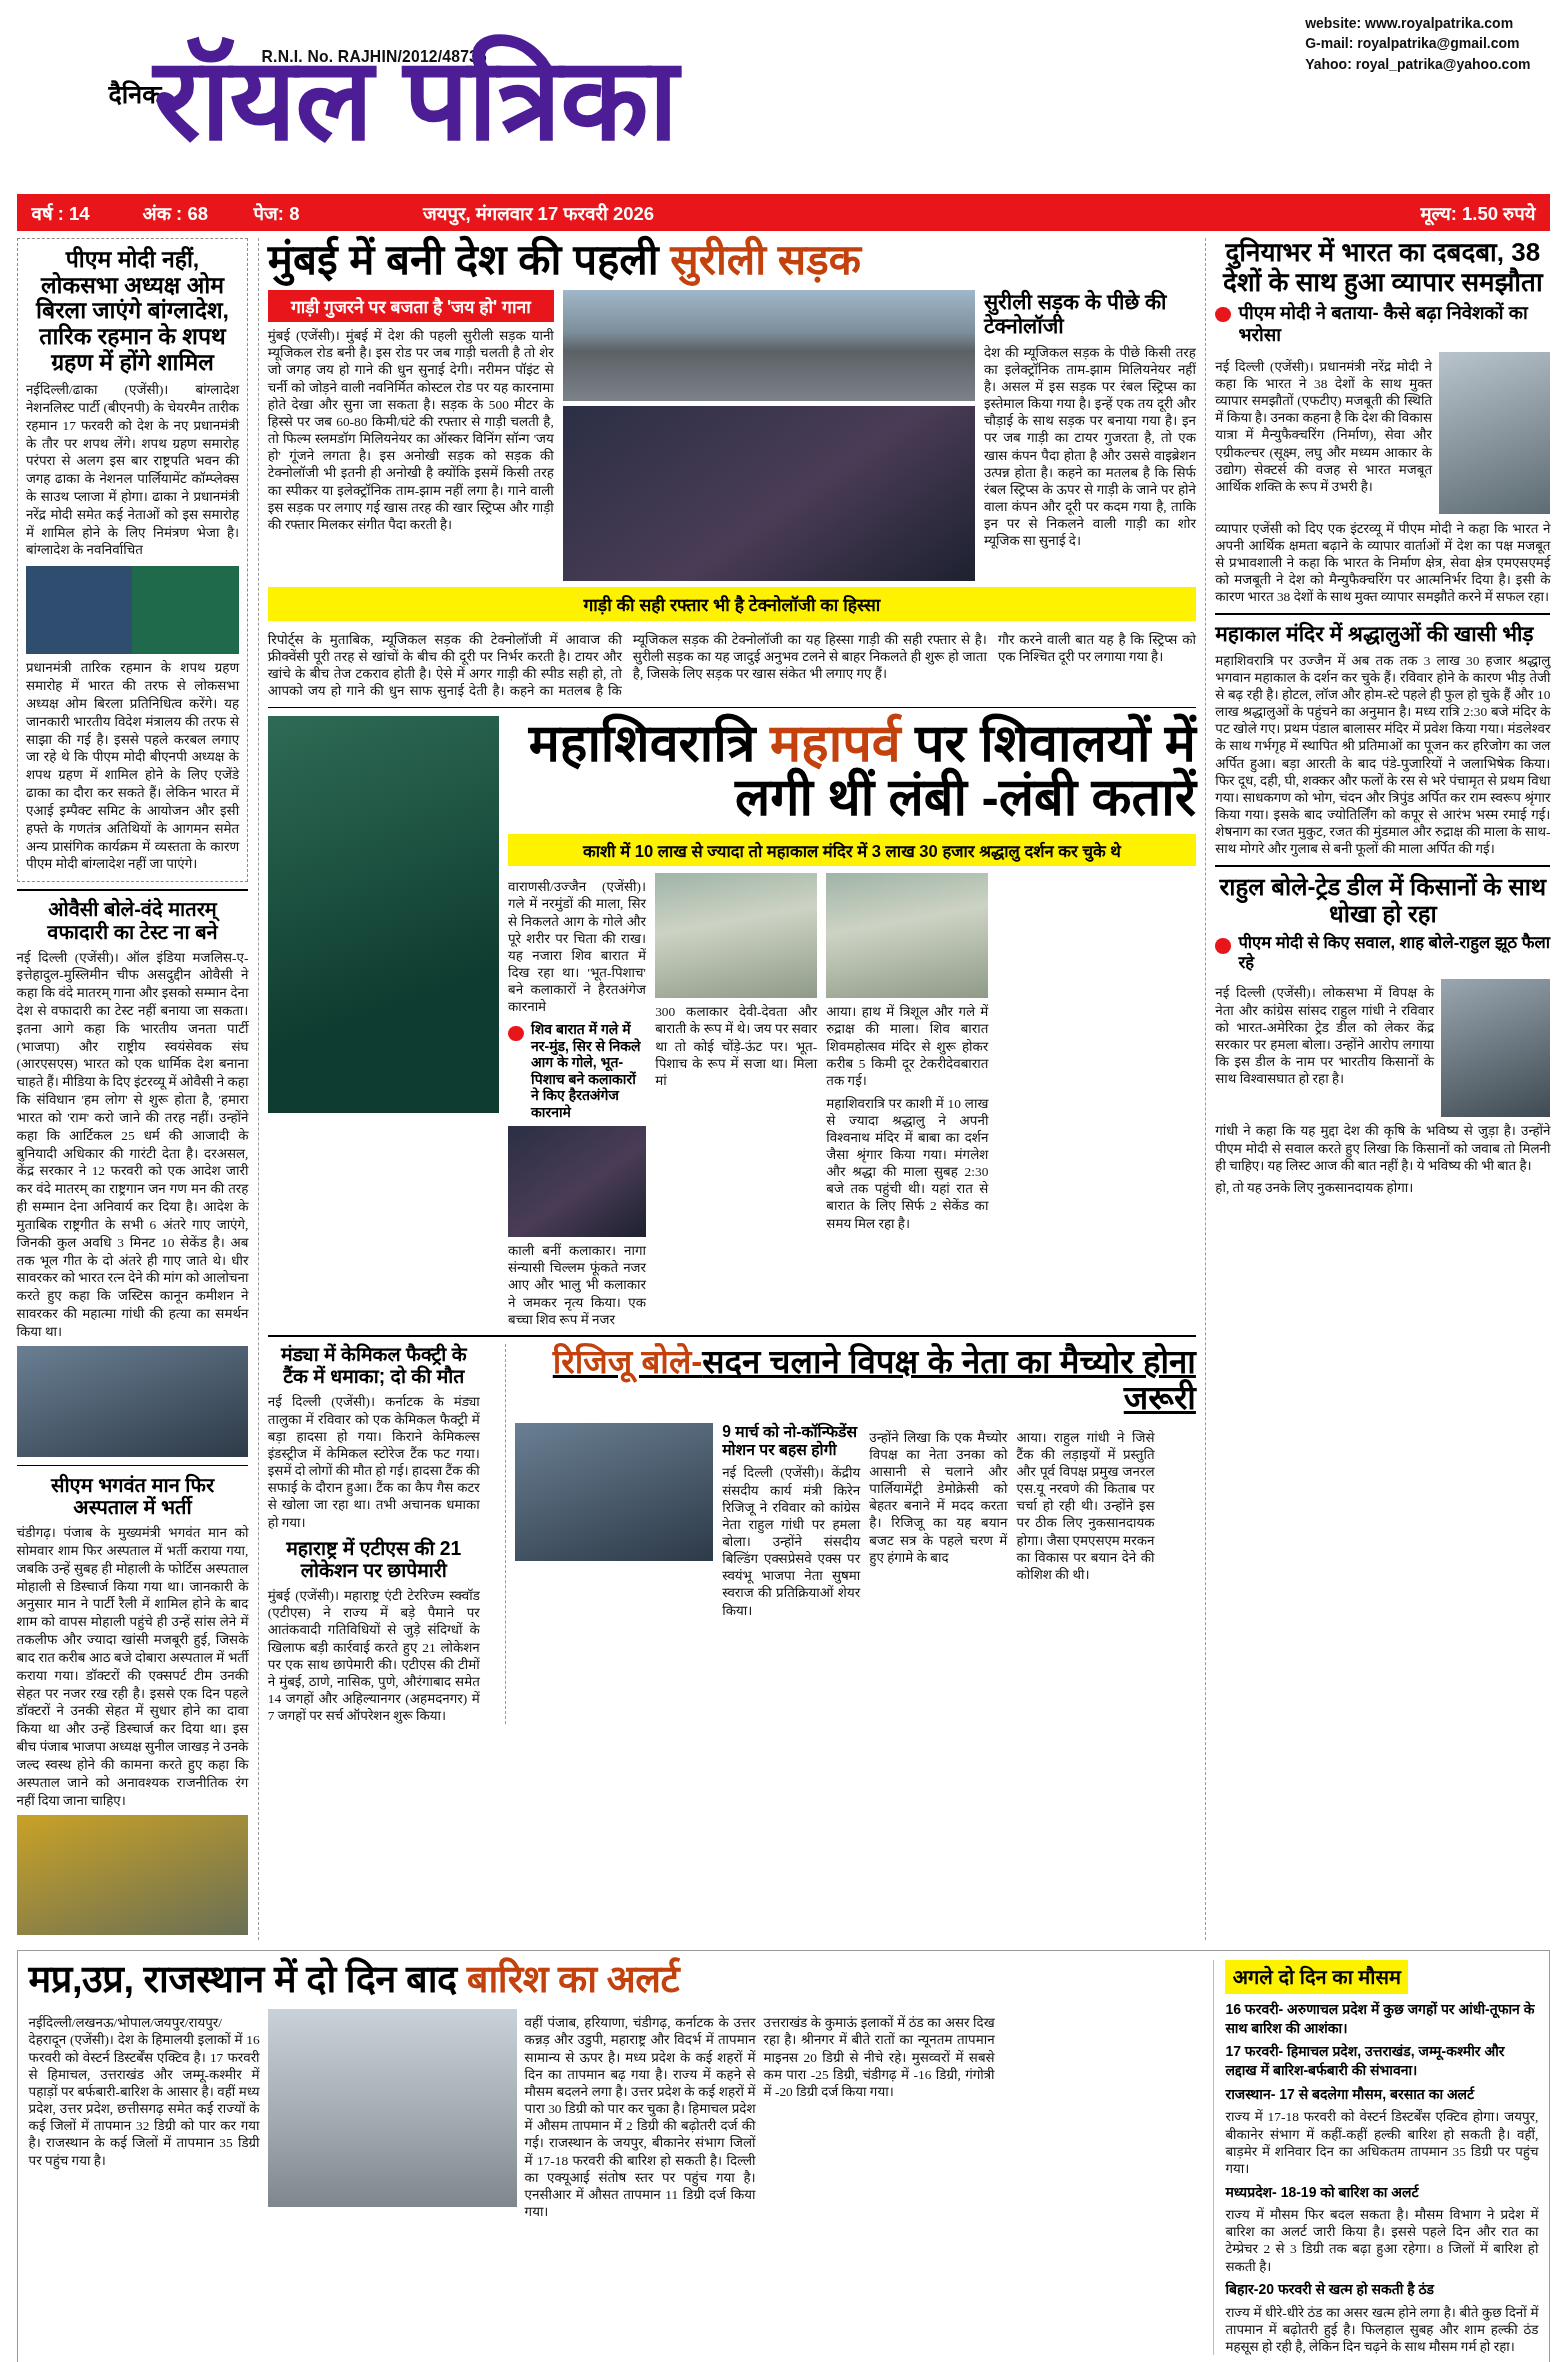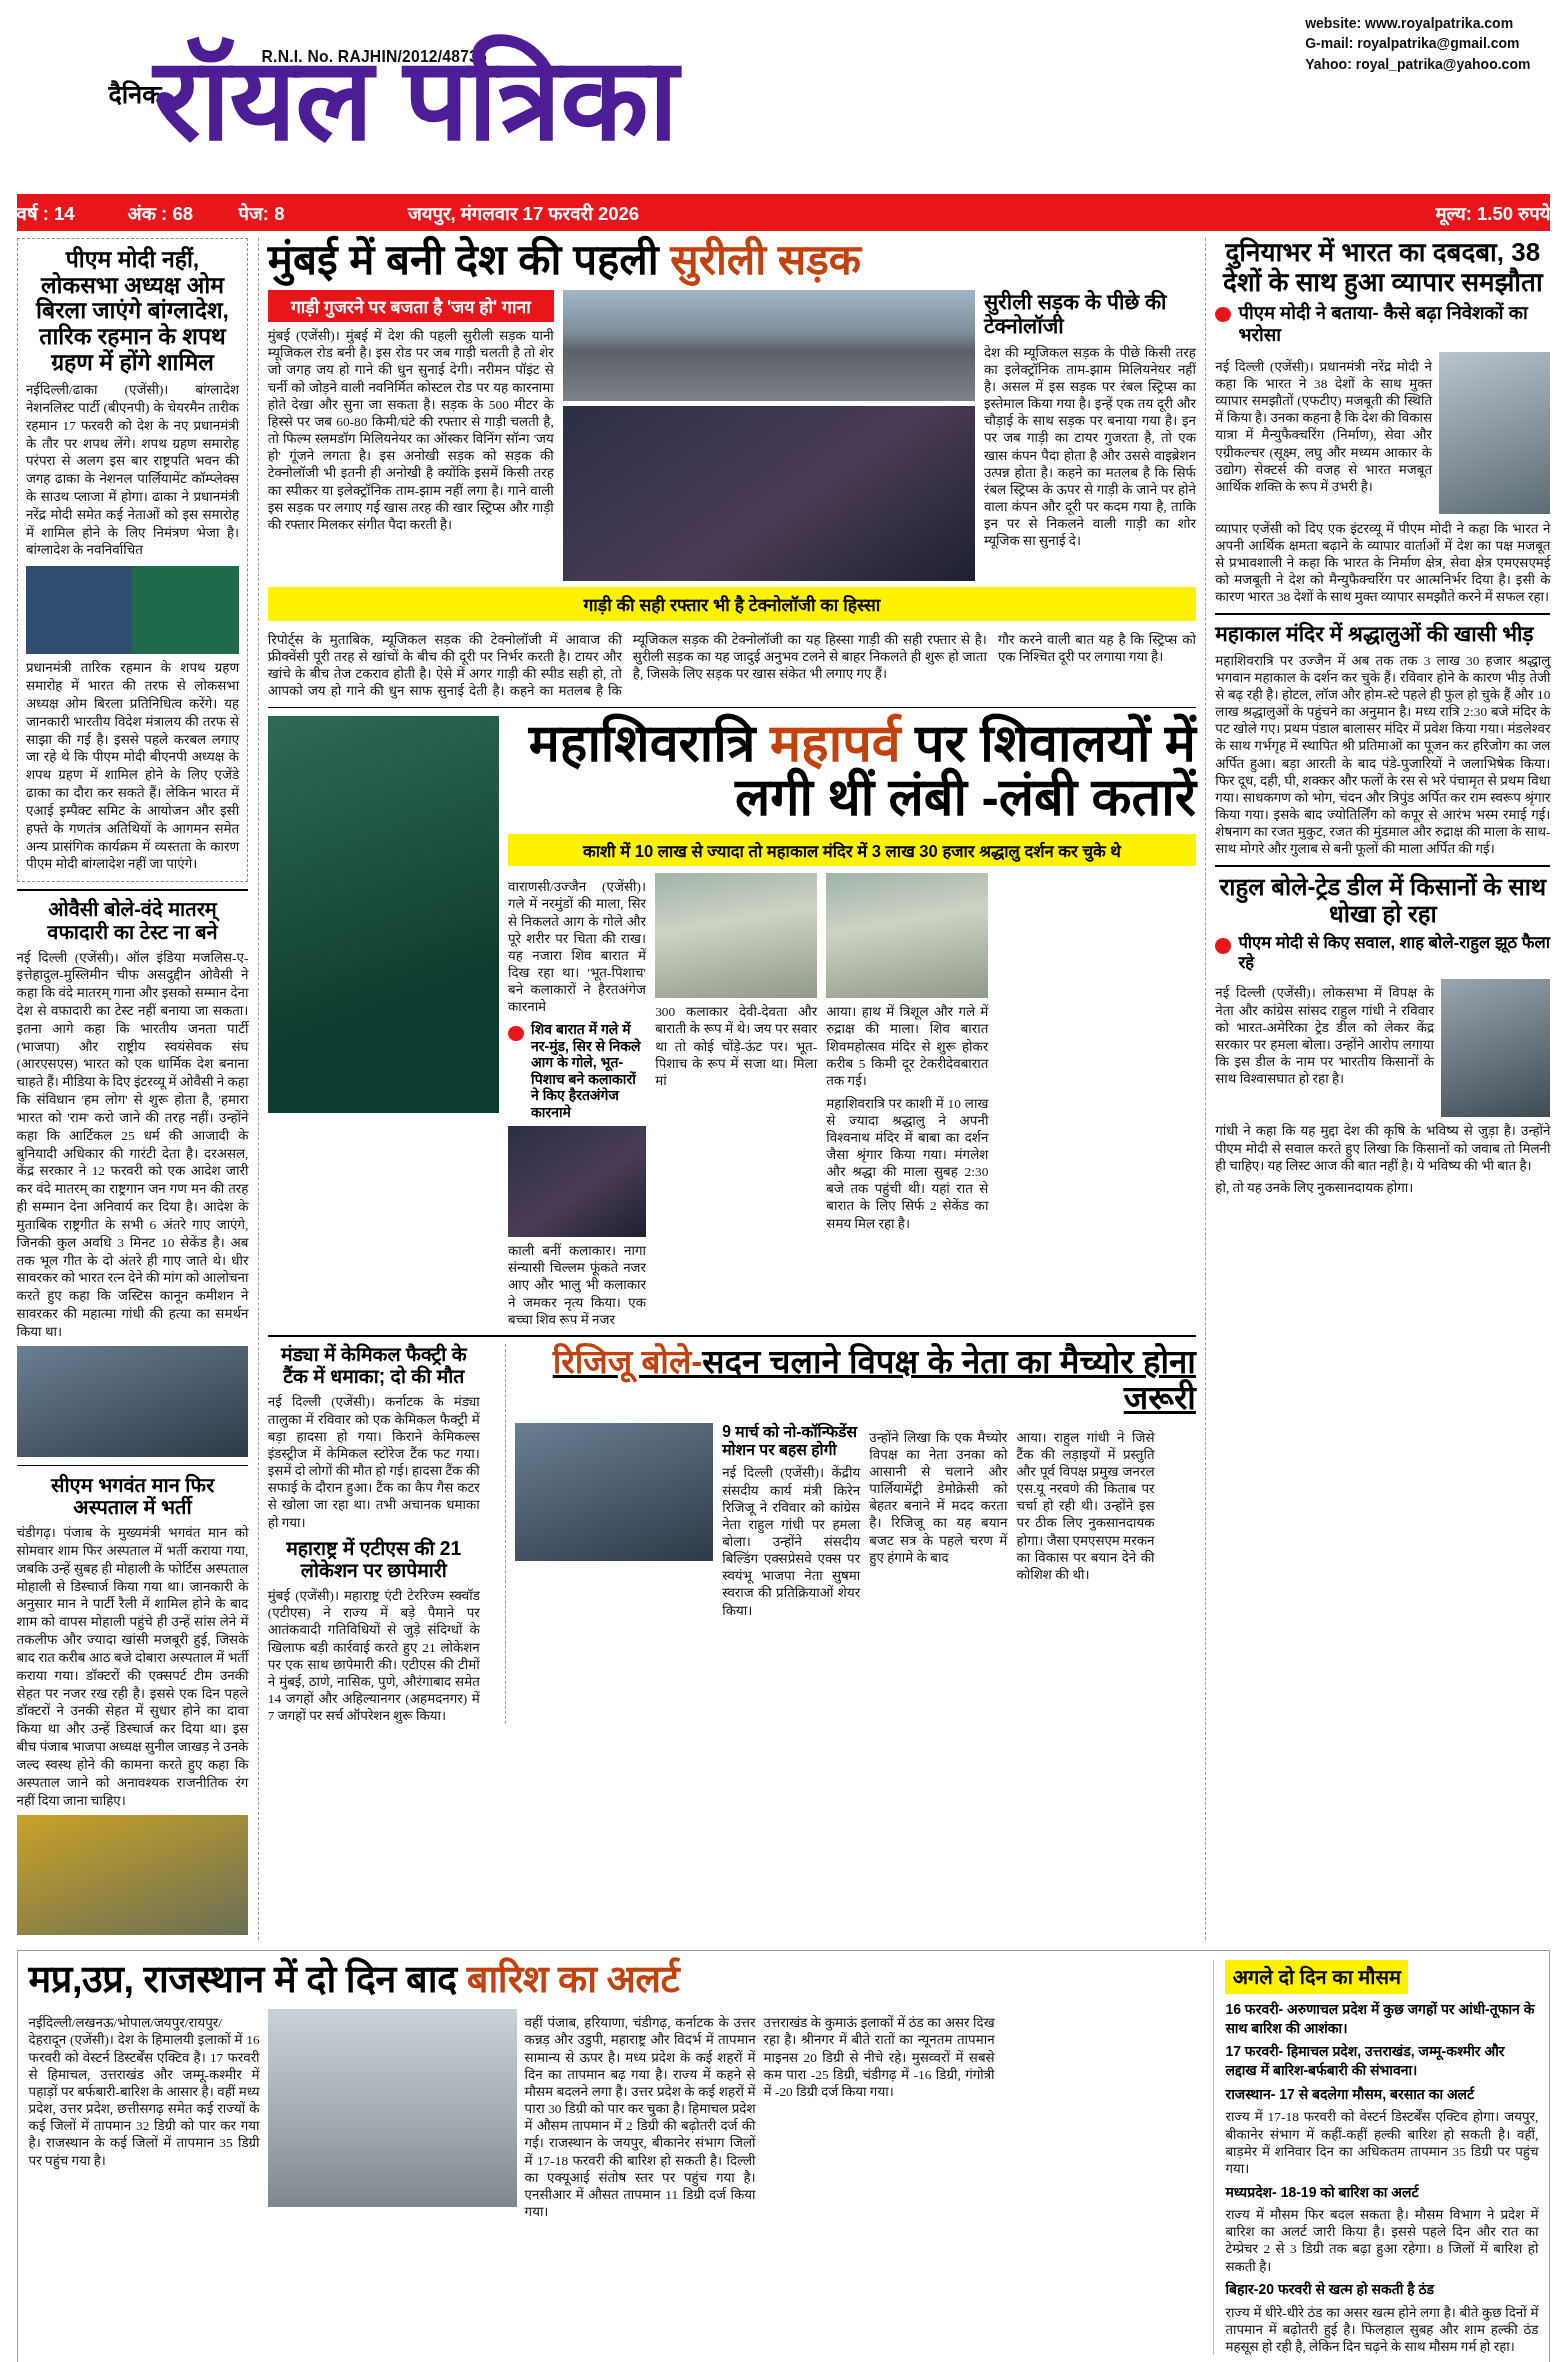--- a/index.html
+++ b/index.html
@@ -17,21 +17,21 @@
   .rni { position: absolute; left: 245px; top: 48px; font-family: "Liberation Sans", sans-serif;
      font-size: 15.7px; font-weight: 700; letter-spacing: 0.2px; color: #111; }
   .masthead { position: relative; height: 194px; }
   .daily-tag { position: absolute; left: 92px; top: 76px; font-size: 25px; font-weight: 700; color: #000;
      font-family: "Liberation Sans", sans-serif; }
   .paper-name { position: absolute; left: 137px; top: 42px; font-size: 115px; line-height: 1;
      font-weight: 700; color: #4c1d95; font-family: "Liberation Sans", sans-serif; letter-spacing: -0.9px; }
 
   
   .redbar { background: #e8161a; color: #fff; height: 37px; display: flex; align-items: center;
-     font-family: "Liberation Sans", sans-serif; font-weight: 700; font-size: 18.5px; padding: 0 0; }
+     font-family: "Liberation Sans", sans-serif; font-weight: 700; font-size: 18.5px; padding: 0 15px; }
   .redbar .cell { white-space: nowrap; }
   .rb-year { width: 111px; } .rb-issue { width: 111px; } .rb-pages { width: 162px; }
   .rb-place { flex: 1; text-align: left; padding-left: 7.4px; }
   .rb-price { text-align: right; }
 
   
   .grid-top { display: flex; gap: 9.2px; margin-top: 7.4px; }
   .col-left  { width: 233px; }
   .col-mid   { width: 943px; }
   .col-right { width: 347px; }

